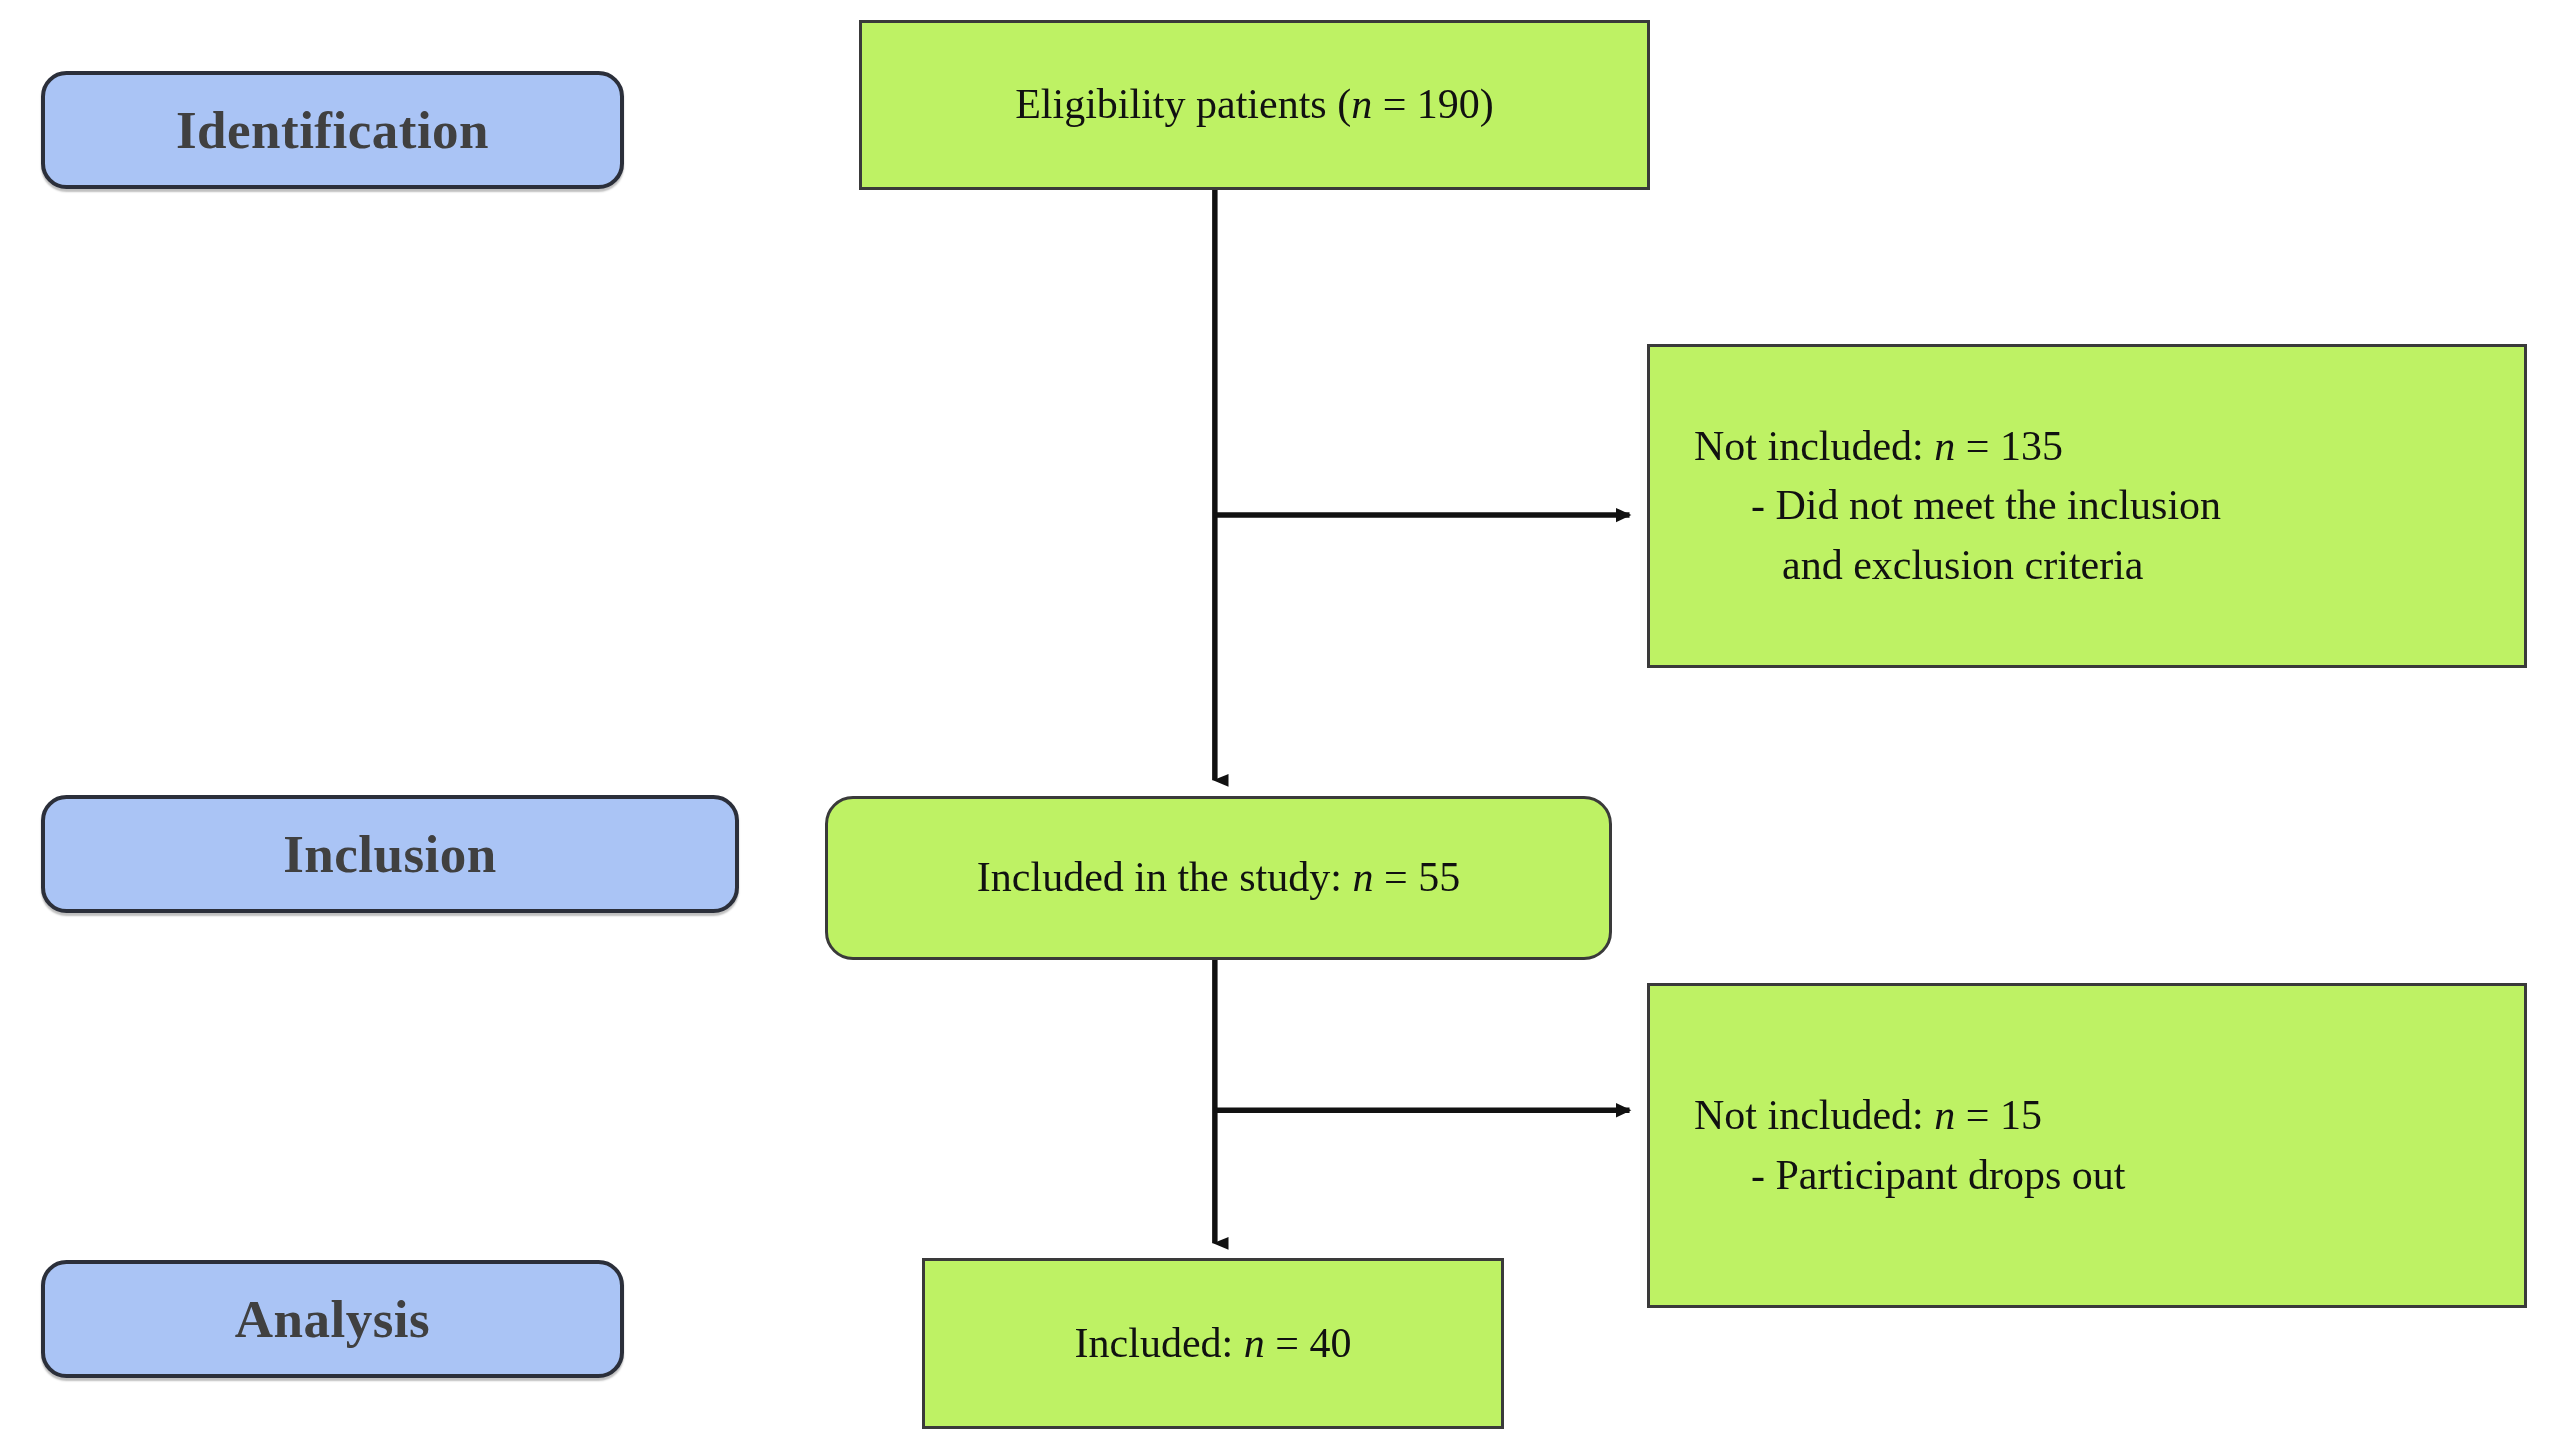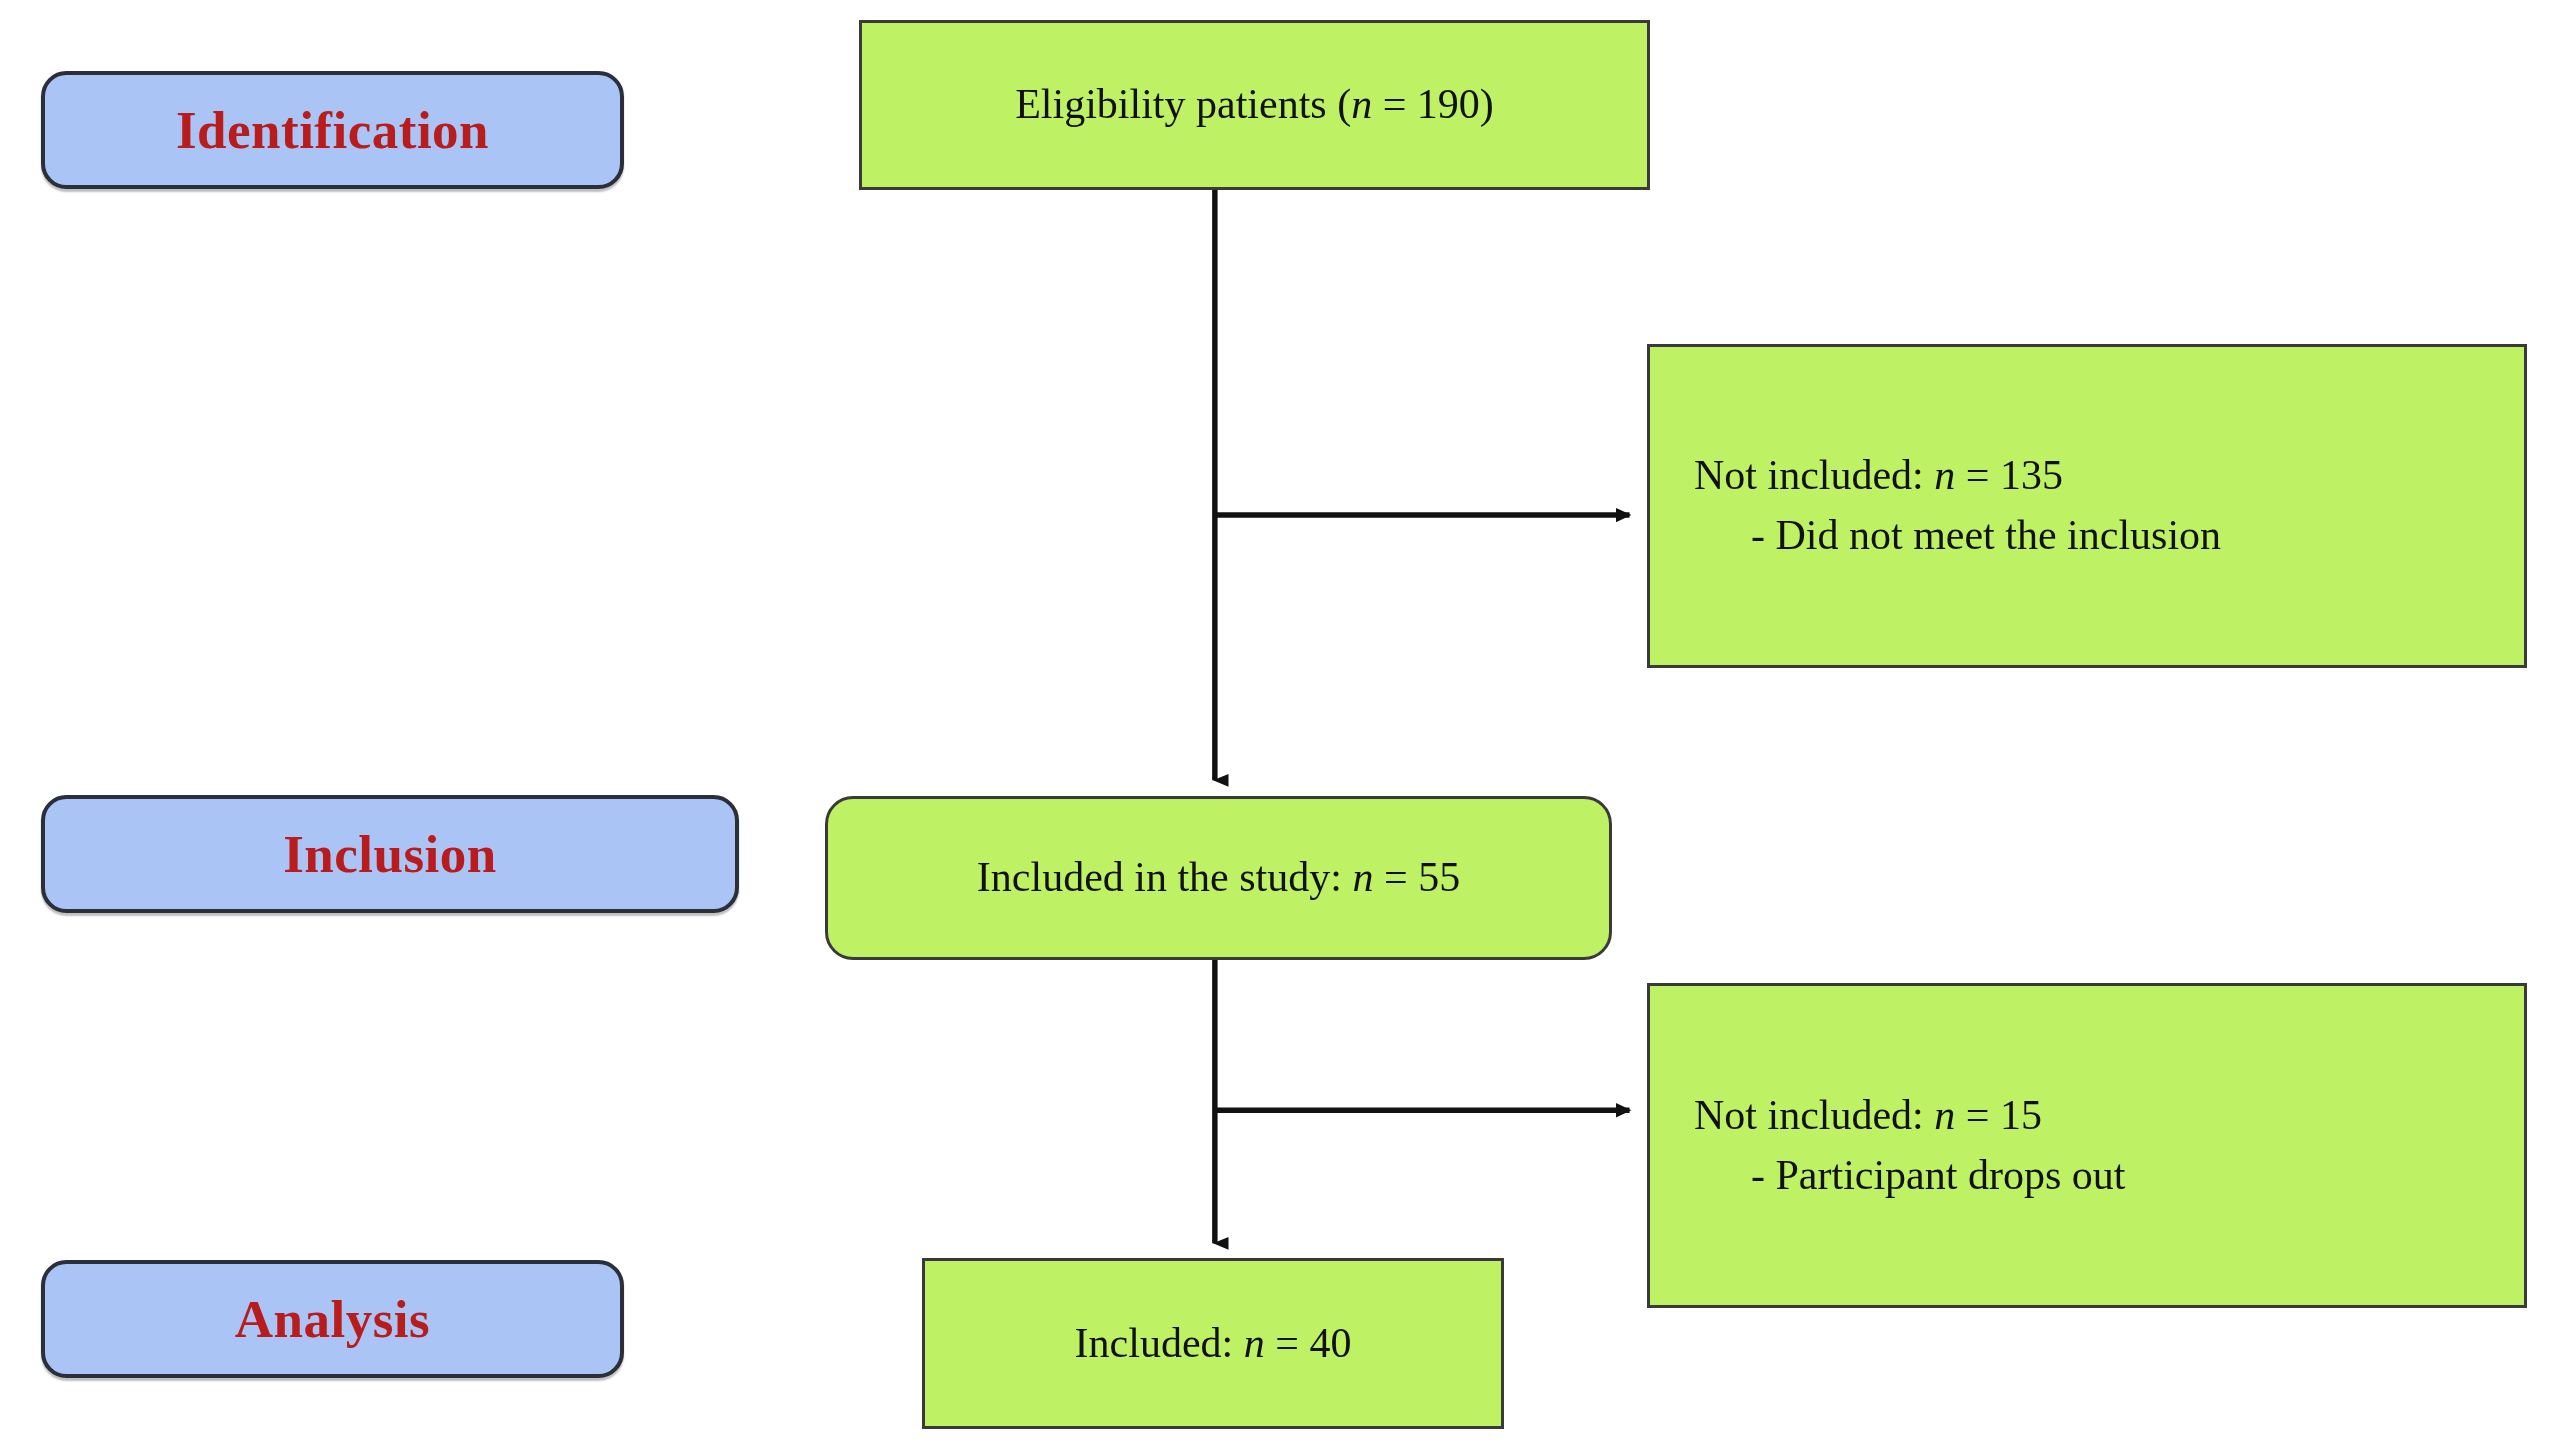--- a/index.html
+++ b/index.html
@@ -19,21 +19,21 @@
   
   .stage-box {
     position: absolute;
     box-sizing: border-box;
     background: #aac4f5;
     border: 4.6px solid #2b2f3a;
     border-radius: 25.5px;
     display: flex;
     align-items: center;
     justify-content: center;
-    color: #b91c1c;
+    color: #404040;
     font-weight: 700;
     letter-spacing: 0.5px;
     box-shadow: 0 2.7px 1.8px rgba(0,0,0,0.25);
   }
   .stage-label {
     font-size: 53px;
     line-height: 1;
     white-space: nowrap;
   }
 
@@ -128,20 +128,21 @@
     <div class="proc-line">
       <span>Eligibility patients (</span><span class="ital">n</span><span> = 190)</span>
     </div>
   </div>
 
   <div class="proc-box left-text" style="left:1647px; top:344px; width:880px; height:324px;">
     <div class="proc-line">
       <span>Not included: </span><span class="ital">n</span><span> = 135</span>
     </div>
     <div class="proc-line indent">- Did not meet the inclusion</div>
+    <div class="proc-line indent2">and exclusion criteria</div>
   </div>
 
   <div class="proc-box center-text" style="left:825px; top:796px; width:787px; height:164px;border-radius:28px;">
     <div class="proc-line">
       <span>Included in the study: </span><span class="ital">n</span><span> = 55</span>
     </div>
   </div>
 
   <div class="proc-box left-text" style="left:1647px; top:983px; width:880px; height:325px;">
     <div class="proc-line">

